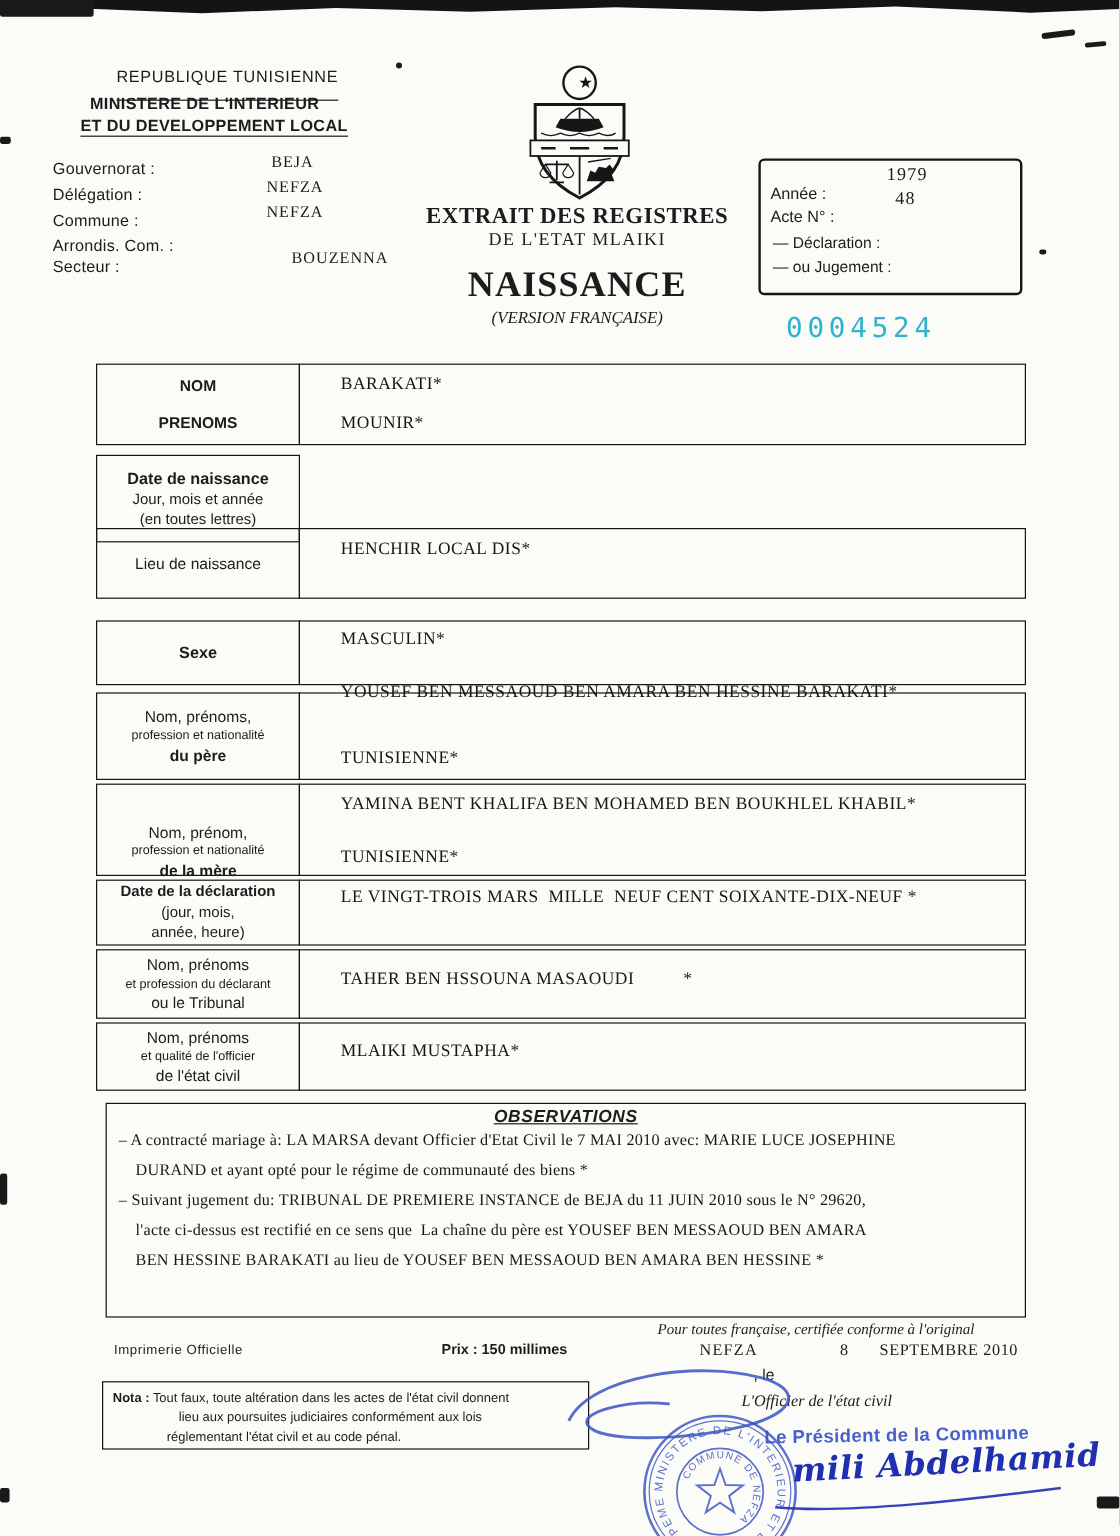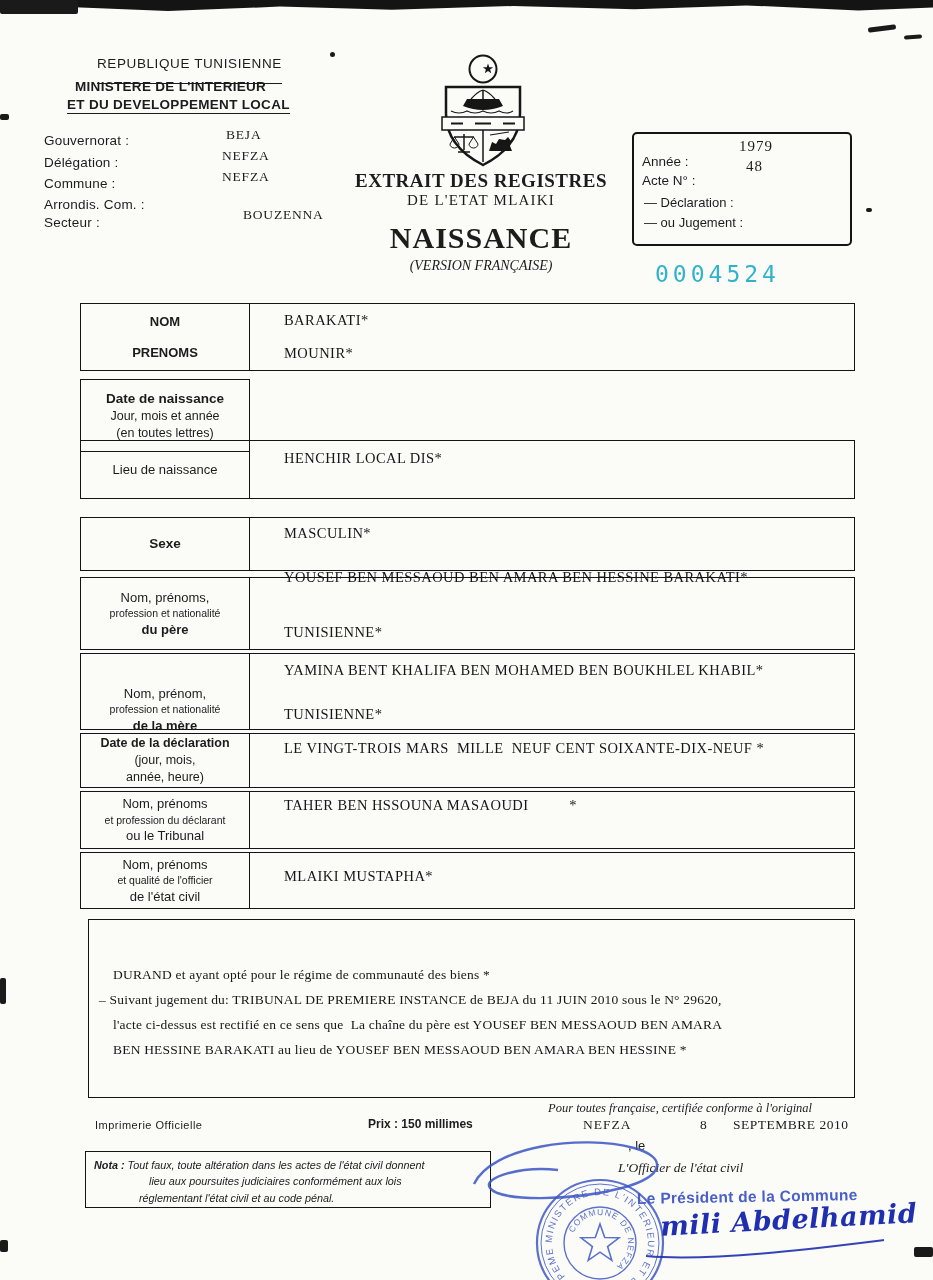--- a/index.html
+++ b/index.html
@@ -65,21 +65,21 @@
 
   
   .imprimerie{left:95px;top:1119px;font-size:11px;letter-spacing:.5px;}
   .prix{left:368px;top:1117px;font-size:12px;font-weight:600;}
   .certif{left:548px;top:1101px;font-size:12.5px;font-family:"Liberation Serif",serif;font-style:italic;}
   .place{left:583px;top:1117px;font-size:13.5px;font-family:"Liberation Serif",serif;letter-spacing:1px;}
   .day{left:700px;top:1117px;font-size:13.5px;font-family:"Liberation Serif",serif;}
   .monthyear{left:733px;top:1117px;font-size:13.5px;font-family:"Liberation Serif",serif;letter-spacing:.5px;}
   .le{left:628px;top:1138px;font-size:13px;}
   .officier{left:618px;top:1160px;font-size:13.5px;font-family:"Liberation Serif",serif;font-style:italic;}
-  .nota-box{left:85px;top:1151px;width:406px;height:57px;border:1.6px solid #141414;padding:5px 8px;font-size:10.8px;line-height:1.52;font-style:italic;}
+  .nota-box{left:85px;top:1151px;width:406px;height:57px;border:1.6px solid #141414;padding:5px 8px;font-size:10.8px;line-height:1.52;}
   .nota-l2{margin-left:55px;}
   .nota-l3{margin-left:45px;}
 
   .president{left:637px;top:1188px;font-size:15.5px;font-weight:600;color:var(--stamp-blue);letter-spacing:.3px;transform:rotate(-1deg);opacity:.92;}
   .signature{left:660px;top:1204px;font-family:"DejaVu Serif",serif;font-style:italic;font-weight:bold;font-size:27px;color:var(--signature-blue);transform:rotate(-3deg);letter-spacing:.5px;}
 </style>
 </head>
 <body>
 
 <div class="page">
@@ -205,33 +205,35 @@
   <div class="valbox r7">
     <div class="val-line" style="top:6px;">LE VINGT-TROIS MARS  MILLE  NEUF CENT SOIXANTE-DIX-NEUF *</div>
   </div>
 
   <div class="lblbox r8">
     <div class="lbM" style="font-weight:400;">Nom, prénoms</div>
     <div class="lbXS">et profession du déclarant</div>
     <div class="lbM" style="font-weight:400;">ou le Tribunal</div>
   </div>
   <div class="valbox r8">
-    <div class="val-line" style="top:5px;">TAHER BEN HSSOUNA MASAOUDI          *</div>
+    <div class="val-line" style="top:16px;">TAHER BEN HSSOUNA MASAOUDI          *</div>
   </div>
 
   <div class="lblbox r9">
     <div class="lbM" style="font-weight:400;">Nom, prénoms</div>
     <div class="lbXS">et qualité de l'officier</div>
     <div class="lbM" style="font-weight:400;">de l'état civil</div>
   </div>
   <div class="valbox r9">
     <div class="val-line" style="top:15px;">MLAIKI MUSTAPHA*</div>
   </div>
 
   <div class="abs obs-box">
+    <div class="obs-title">OBSERVATIONS</div>
+    <div class="obs-line" style="left:10px;top:22px;">– A contracté mariage à: LA MARSA devant Officier d'Etat Civil le 7 MAI 2010 avec: MARIE LUCE JOSEPHINE</div>
     <div class="obs-line" style="left:24px;top:47px;">DURAND et ayant opté pour le régime de communauté des biens *</div>
     <div class="obs-line" style="left:10px;top:72px;text-align:right;">– Suivant jugement du: TRIBUNAL DE PREMIERE INSTANCE de BEJA du 11 JUIN 2010 sous le N° 29620,</div>
     <div class="obs-line" style="left:24px;top:97px;">l'acte ci-dessus est rectifié en ce sens que  La chaîne du père est YOUSEF BEN MESSAOUD BEN AMARA</div>
     <div class="obs-line" style="left:24px;top:122px;">BEN HESSINE BARAKATI au lieu de YOUSEF BEN MESSAOUD BEN AMARA BEN HESSINE *</div>
   </div>
 
   <div class="abs imprimerie">Imprimerie Officielle</div>
   <div class="abs prix">Prix : 150 millimes</div>
   <div class="abs certif">Pour toutes française, certifiée conforme à l'original</div>
   <div class="abs place">NEFZA</div>

